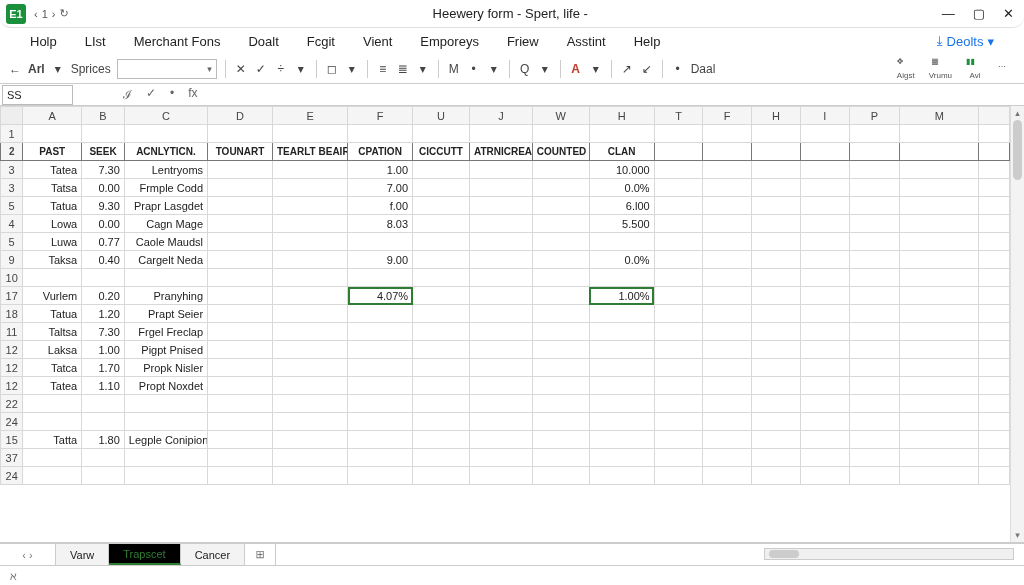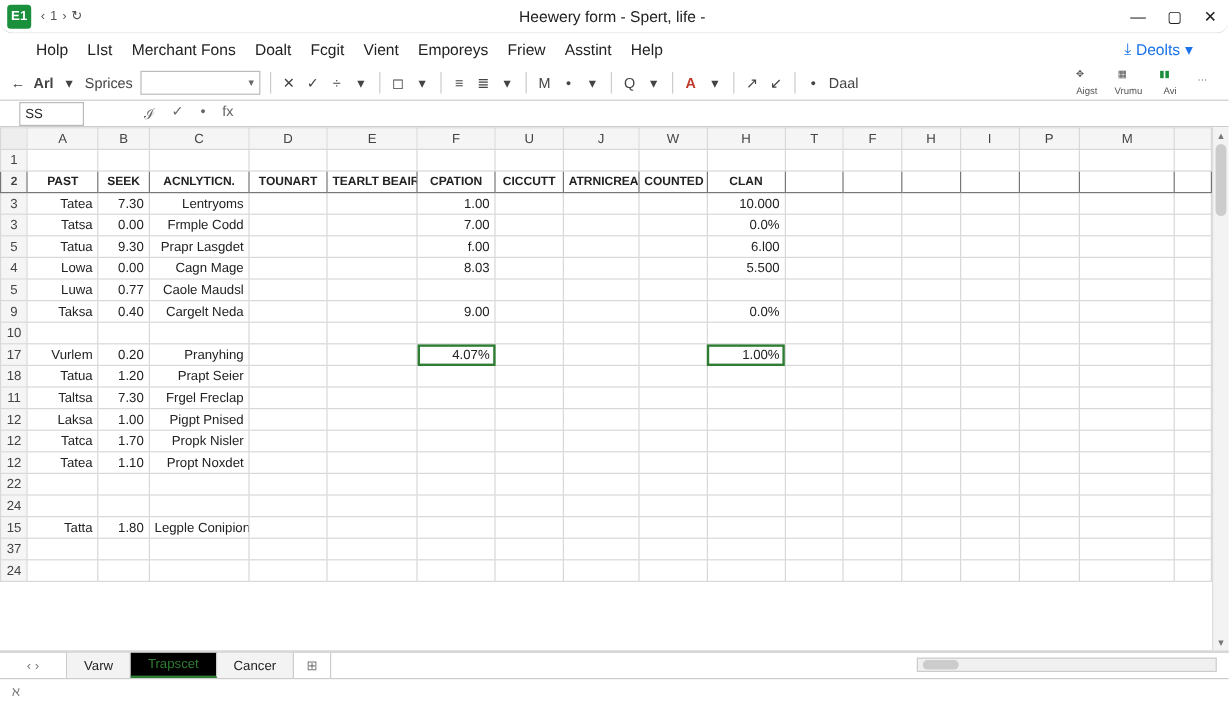--- a/index.html
+++ b/index.html
@@ -3,33 +3,33 @@
 <meta charset="utf-8">
 <style>
   * { box-sizing: border-box; margin: 0; padding: 0; }
   html, body { width: 1024px; height: 585px; overflow: hidden; font-family: Arial, sans-serif; font-size: 12px; background: #fff; color: #222; }
   .titlebar { height: 28px; display: flex; align-items: center; padding: 0 6px; border-bottom: 1px solid #e0e0e0; border-radius: 11px; }
   .app-icon { width: 20px; height: 20px; background: #1a8f3c; color: #fff; display: flex; align-items: center; justify-content: center; font-weight: bold; font-size: 11px; border-radius: 3px; margin-right: 8px; }
   .nav-btns { display: flex; gap: 4px; align-items: center; margin-right: 10px; color: #555; font-size: 11px; }
   .nav-btns span { cursor: pointer; }
   .title-center { flex: 1; text-align: center; font-size: 13px; }
   .winctrl { display: flex; gap: 18px; font-size: 13px; padding-right: 4px; }
-  .menubar { height: 26px; display: flex; align-items: center; padding: 0 30px 0 30px; gap: 16px; font-size: 13px; }
+  .menubar { height: 26px; display: flex; align-items: center; padding: 0 30px 0 30px; gap: 28px; font-size: 13px; }
   .menubar .spacer { flex: 1; }
   .deolis { color: #1a73e8; font-weight: 500; display: flex; align-items: center; gap: 4px; }
   .toolbar { height: 30px; display: flex; align-items: center; padding: 0 8px; gap: 6px; border-bottom: 1px solid #ccc; font-size: 12px; color: #444; }
   .toolbar .sep { width: 1px; height: 18px; background: #ccc; margin: 0 2px; }
   .fontbox { width: 100px; height: 20px; border: 1px solid #bbb; display: flex; align-items: center; padding: 0 4px; background: #fff; font-size: 11px; }
   .fontbox .dd { margin-left: auto; font-size: 9px; color: #666; }
   .tool-icon { min-width: 14px; text-align: center; cursor: pointer; }
   .tool-right { margin-left: auto; display: flex; gap: 14px; align-items: center; }
   .tool-stack { display: flex; flex-direction: column; align-items: center; font-size: 8px; color: #555; }
   .tool-stack svg, .tool-stack .big { width: 18px; height: 14px; }
   .namebox-row { height: 22px; display: flex; align-items: center; border-bottom: 1px solid #ccc; }
-  .namebox { width: 54px; height: 20px; border: 1px solid #bbb; margin-left: 16px; display: flex; align-items: center; padding: 0 4px; font-size: 11px; }
+  .namebox { width: 71px; height: 20px; border: 1px solid #bbb; margin-left: 2px; display: flex; align-items: center; padding: 0 4px; font-size: 11px; }
   .fx-area { display: flex; gap: 14px; margin-left: 50px; color: #666; font-size: 12px; }
   .grid-wrap { position: relative; width: 1024px; height: calc(585px - 28px - 26px - 30px - 22px - 22px - 20px); overflow: hidden; border-bottom: 1px solid #ccc; }
   table.sheet { border-collapse: collapse; table-layout: fixed; width: 1010px; }
   table.sheet th, table.sheet td { border: 1px solid #d8d8d8; height: 18px; font-size: 11px; padding: 0 4px; white-space: nowrap; overflow: hidden; }
   table.sheet th { background: #f5f5f5; font-weight: normal; text-align: center; color: #444; }
   table.sheet th.corner { background: #eee; }
   table.sheet td.rowhdr { background: #f5f5f5; text-align: center; color: #444; width: 22px; }
   .col-A { width: 58px; } .col-B { width: 42px; } .col-C { width: 82px; }
   .col-D { width: 64px; } .col-E { width: 74px; } .col-F { width: 64px; }
   .col-U { width: 56px; } .col-J { width: 62px; } .col-W { width: 56px; }

